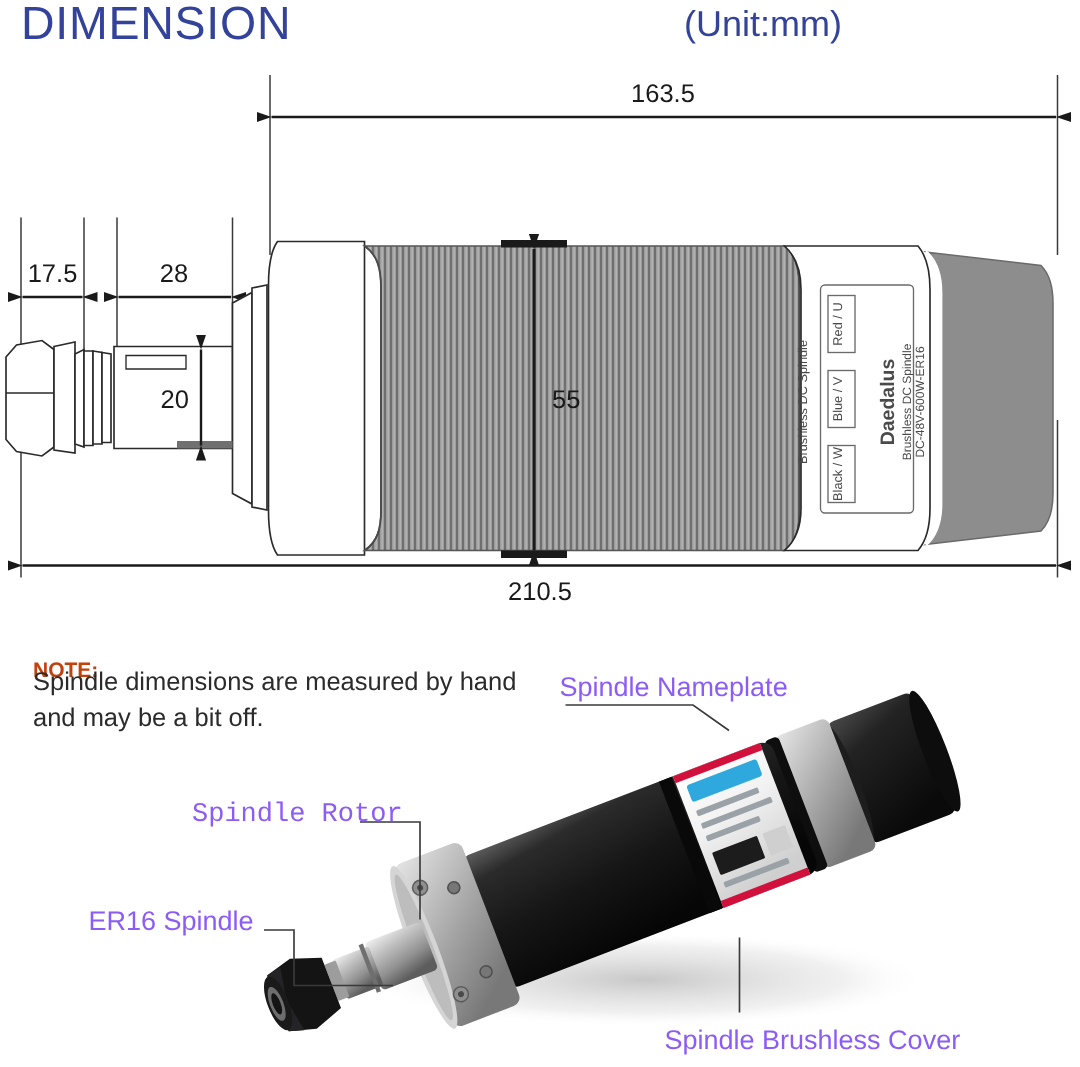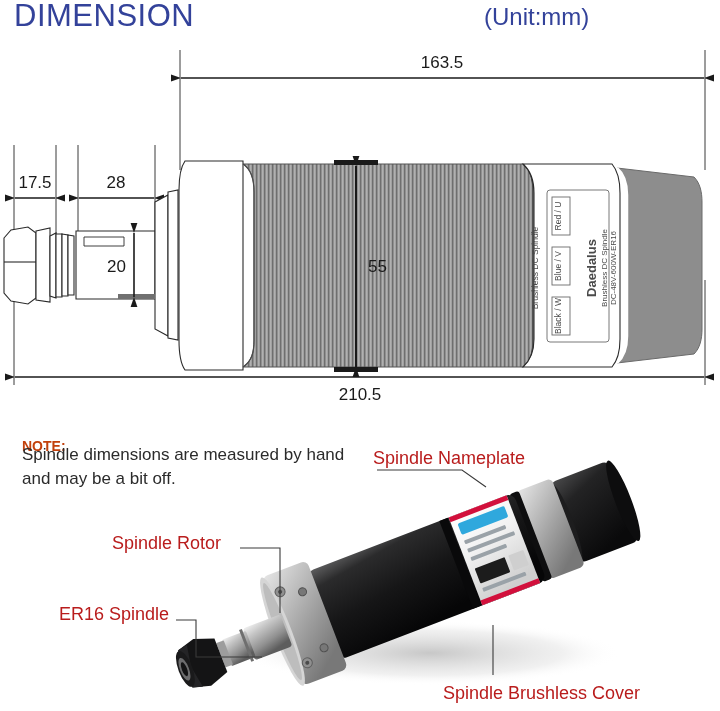--- a/index.html
+++ b/index.html
@@ -22,21 +22,21 @@
     left: 14px;
     top: -2px;
     font-size: 31px;
     letter-spacing: 0.5px;
     color: #33429a;
     font-weight: 400;
     white-space: nowrap;
   }
   #header-unit {
     position: absolute;
-    left: 484px;
+    left: 456px;
     top: 3px;
     font-size: 24px;
     color: #33429a;
     font-weight: 400;
     white-space: nowrap;
   }
 
   
   #tech-drawing {
     position: absolute;
@@ -83,25 +83,25 @@
     left: 0;
     top: 425px;
     width: 720px;
     height: 286px;
   }
   #photo-section svg { display: block; }
 
   .calloutlabel {
     position: absolute;
     font-size: 18px;
-    color: #b91c1c;
+    color: #8b5cf6;
     white-space: nowrap;
   }
   #label-nameplate { left: 373px; top: 448px; }
-  #label-rotor     { left: 112px; top: 533px; }
+  #label-rotor     { left: 128px; top: 533px; font-family: Liberation Mono, monospace; }
   #label-collet    { left: 59px;  top: 604px; }
   #label-dustcover { left: 443px; top: 683px; }
 </style>
 </head>
 <body>
 
 <div id="header-title">DIMENSION</div>
 <div id="header-unit">(Unit:mm)</div>
 
 <div id="tech-drawing">

